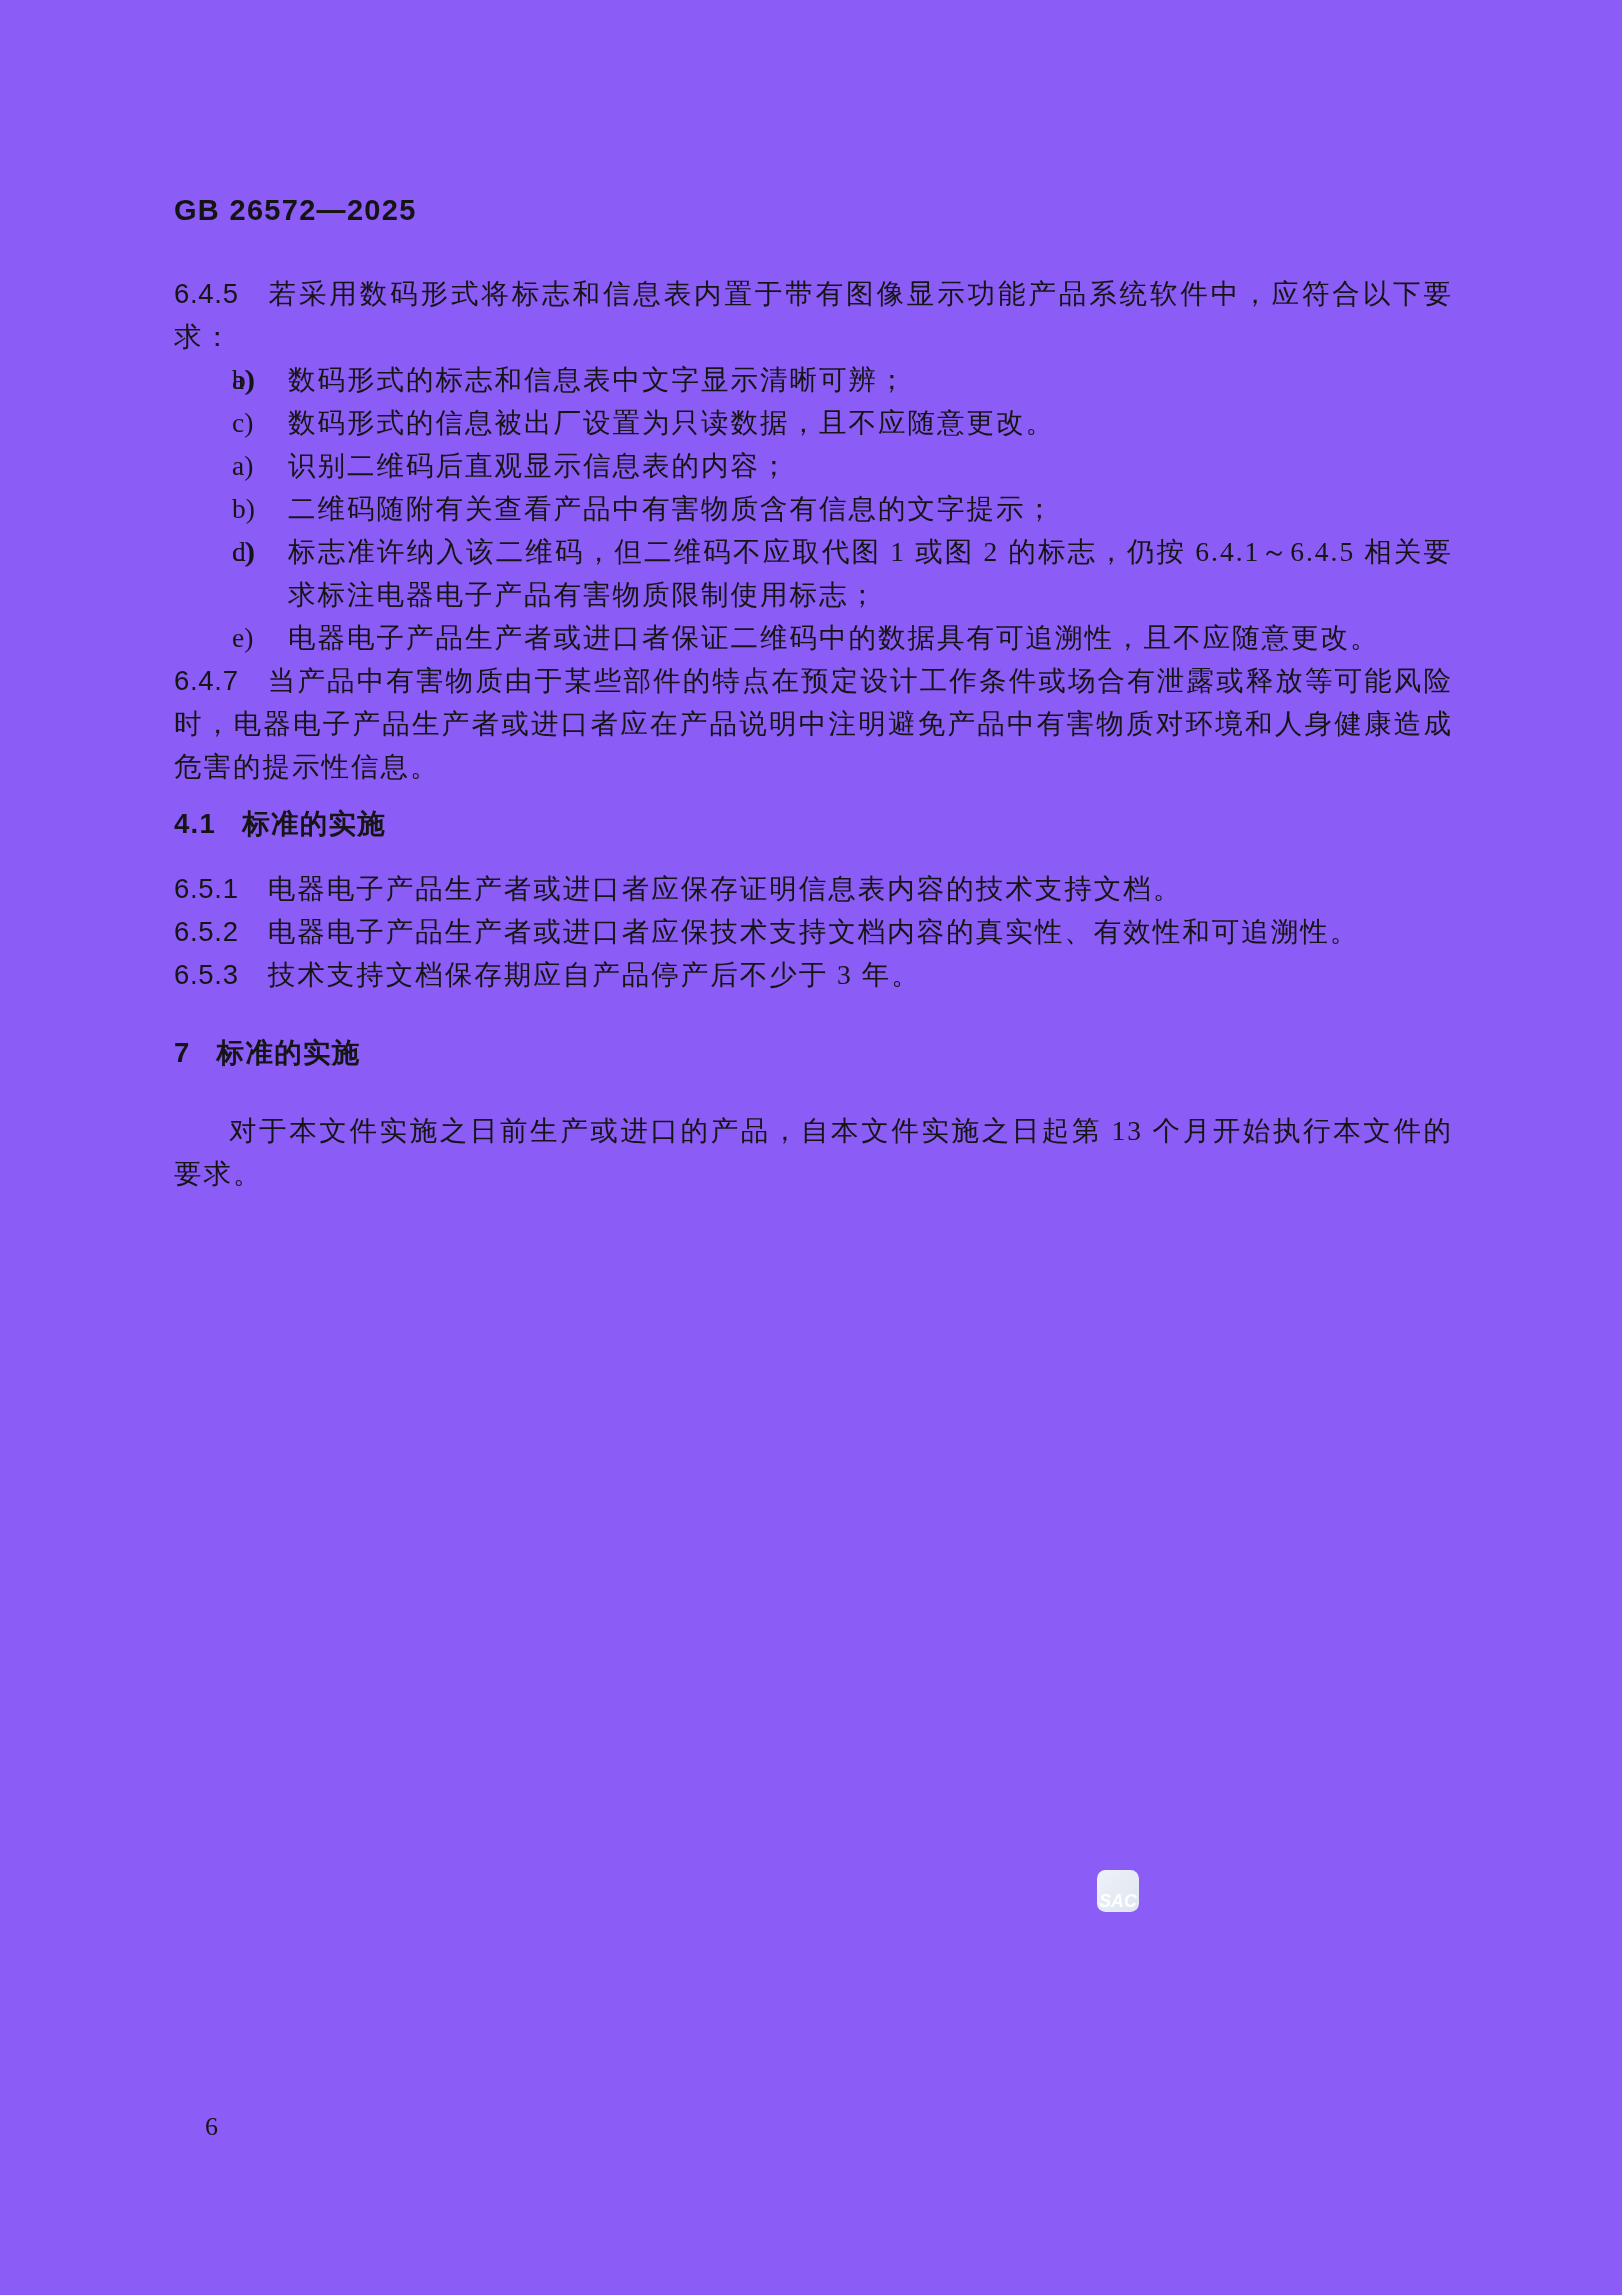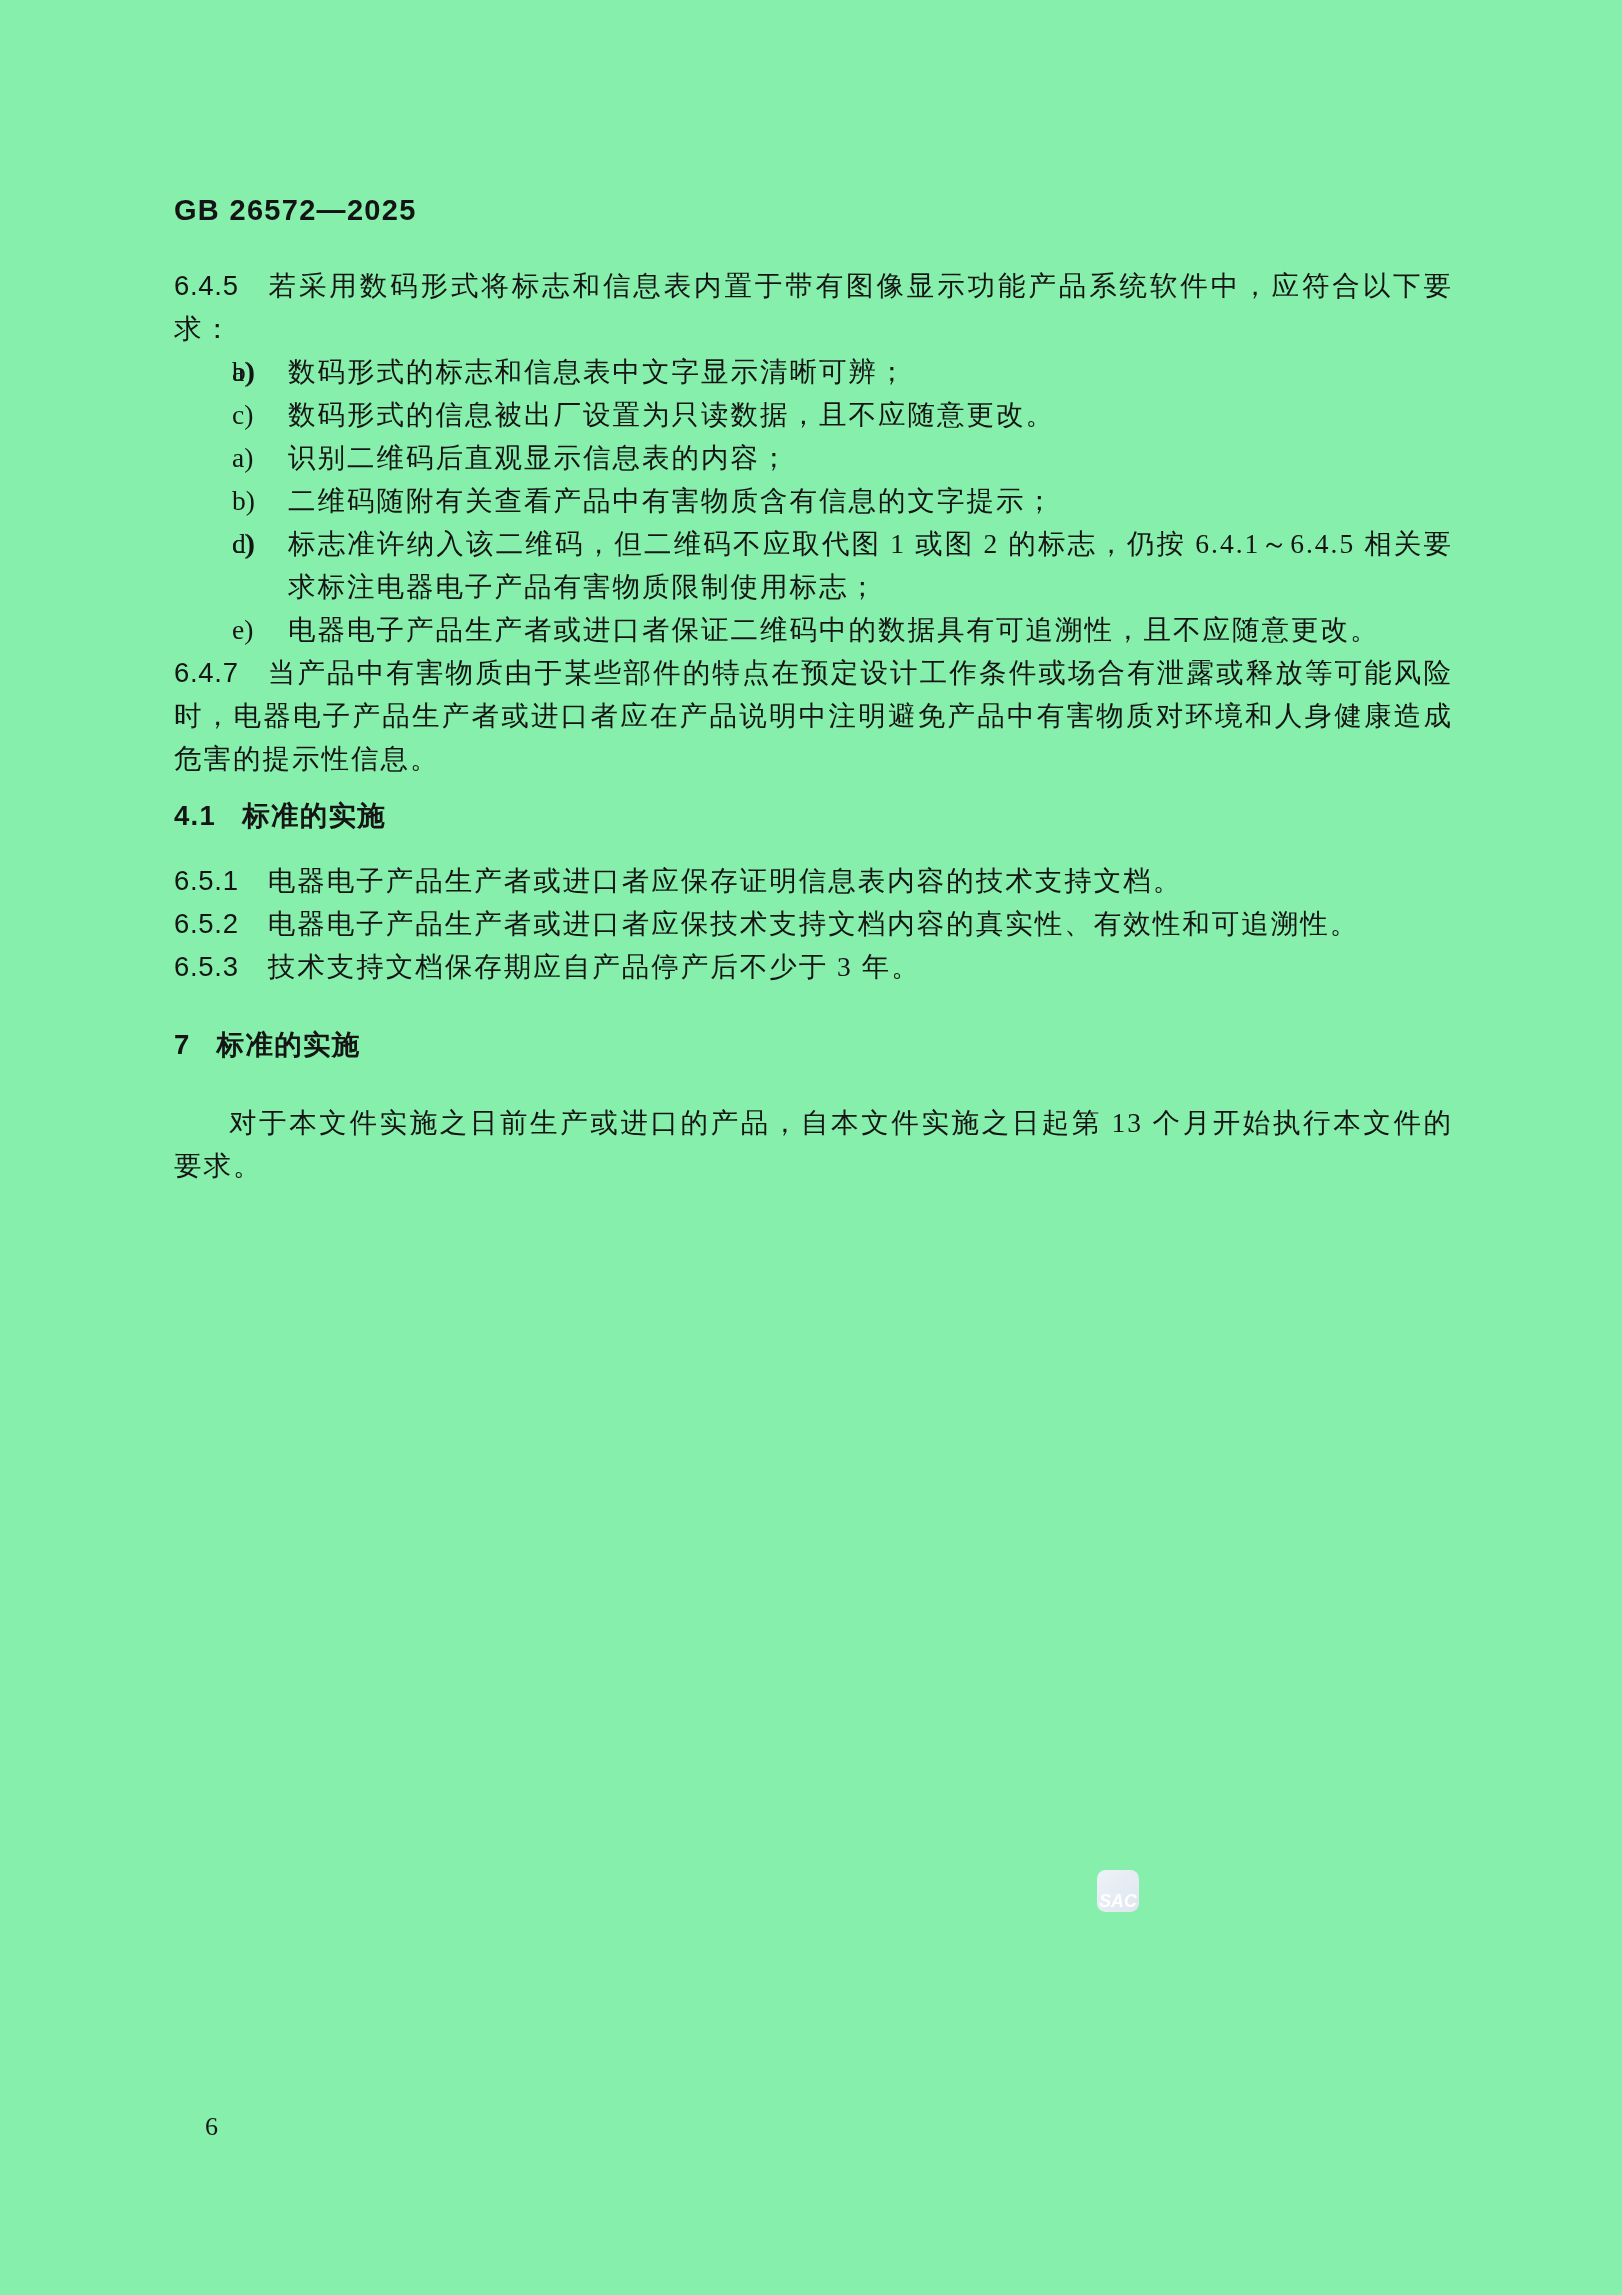--- a/index.html
+++ b/index.html
@@ -1,40 +1,40 @@
 <!DOCTYPE html>
 <html lang="zh" style="font-size:10.5px"><head>
 <meta charset="utf-8">
 <title>GB 26572—2025 — p.6</title>
 <style>
   html, body { margin: 0; padding: 0; background: #ffffff; }
   .page {
     position: relative;
     width: 1623px;
     height: 2295px;
-    background: #86efac;
+    background: #8b5cf6;
     overflow: hidden;
     color: #111111;
     font-family: "Liberation Serif", "DejaVu Serif", serif;
   }
   
   .doc-header {
     position: absolute;
     top: 194px;
     left: 174px;
     font-family: "Liberation Sans", "DejaVu Sans", sans-serif;
     font-size: 29px;
     font-weight: bold;
     letter-spacing: 1.3px;
     color: #141414;
   }
   
   .content {
     position: absolute;
-    top: 264px;
+    top: 272px;
     left: 174px;
     width: 1279px;
     font-size: 27.5px;
     line-height: 43px;
     letter-spacing: 2px;
     text-align: justify;
     color: #151515;
   }
   .content p { margin: 0; }
   .clause-num {

